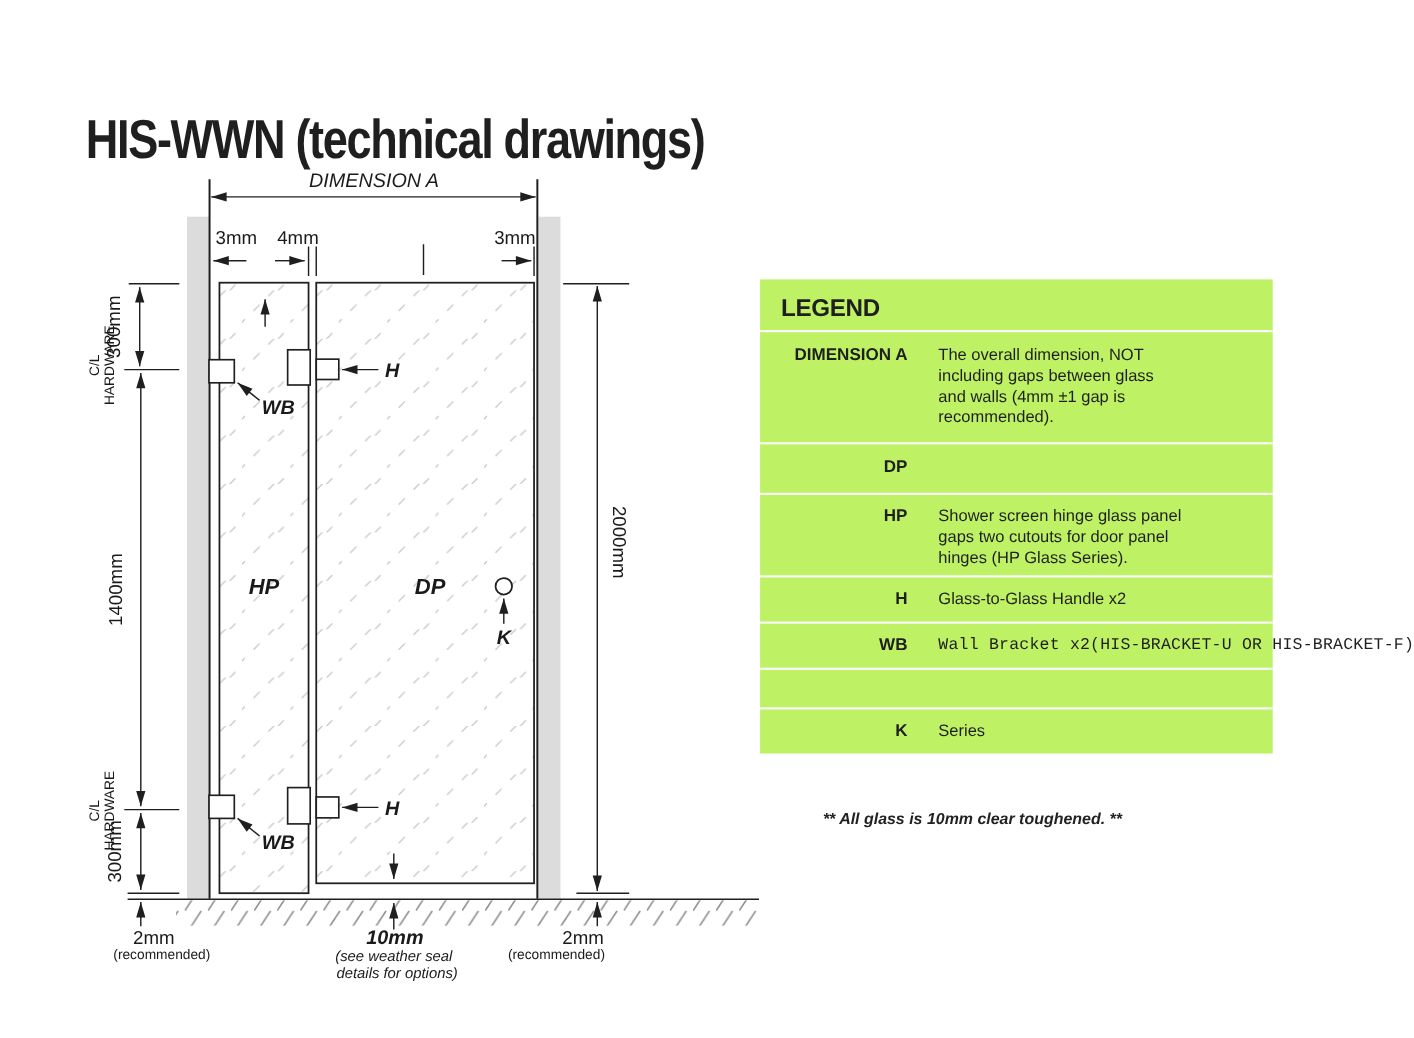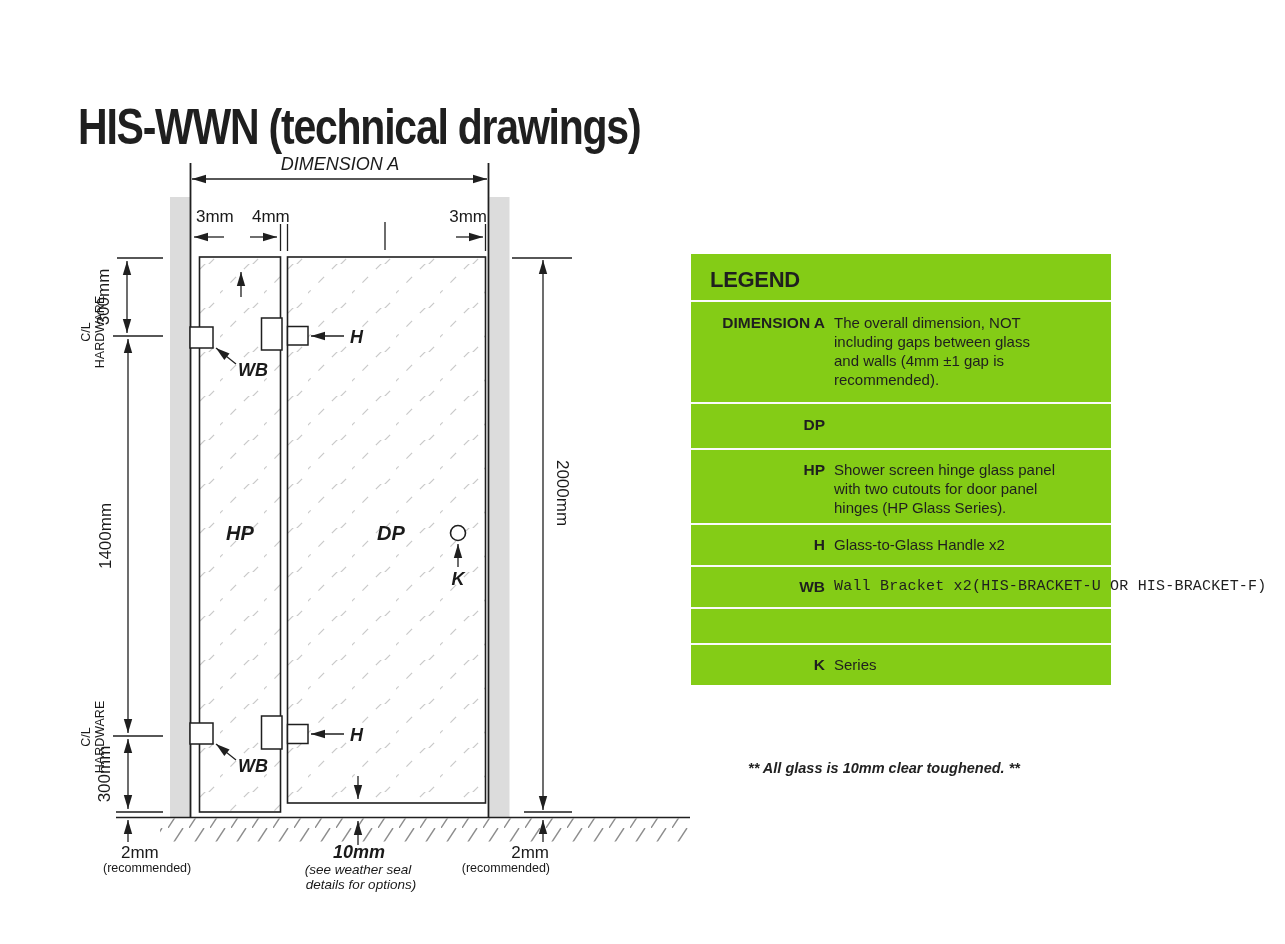--- a/index.html
+++ b/index.html
@@ -1,31 +1,31 @@
 <!DOCTYPE html>
 <html><head>
 <meta charset="utf-8">
 <style>
   html,body{margin:0;padding:0;background:#fff;}
   body{position:relative;width:1285px;height:944px;font-family:"Liberation Sans",sans-serif;color:#1f1f1f;overflow:hidden;}
   .page-title{position:absolute;left:78px;top:64px;font-size:50px;font-weight:bold;letter-spacing:-1.5px;
               transform:scaleX(.82);transform-origin:left top;white-space:nowrap;}
   
-  .legend{position:absolute;left:691px;top:254px;width:420px;background:#84cc16;}
+  .legend{position:absolute;left:691px;top:254px;width:466px;background:#bef264;}
   .legend-header{padding:13px 0 7px 19px;}
   .legend-title{font-size:22px;font-weight:bold;letter-spacing:-.3px;}
   .legend-row{display:flex;border-top:2px solid #fafafa;padding:10px 0 11px;}
   .legend-row.tall1{padding:11px 0 13px;}
   .legend-row.tall2{padding:11px 0 14px;}
   .legend-row.med{padding:10px 0 6px;}
   .legend-row.empty{min-height:34px;padding:0;}
   .term{flex:none;width:134px;text-align:right;font-weight:bold;font-size:15.5px;line-height:19px;}
-  .def{margin-left:9px;font-size:15px;line-height:19px;white-space:pre-line;width:245px;}
+  .def{margin-left:28px;font-size:15px;line-height:19px;white-space:pre-line;width:245px;}
   .def.nowrap{white-space:nowrap;width:auto;overflow:visible;letter-spacing:.2px;font-family:Liberation Mono, monospace;}
-  .legend-footnote{position:absolute;left:691px;top:760px;width:386px;text-align:center;
+  .legend-footnote{position:absolute;left:691px;top:737px;width:386px;text-align:center;
                    font-size:14.5px;font-style:italic;font-weight:bold;color:#222;}
   
   .drawing{position:absolute;left:70px;top:140px;}
   svg text{fill:#1a1a1a;font-family:"Liberation Sans",sans-serif;}
   .dim{font-size:17px;}
   .dimI{font-size:18px;font-style:italic;}
   .rot{font-size:17px;}
   .cl{font-size:12.5px;}
   .small{font-size:12.5px;}
   .sealBig{font-size:18px;font-style:italic;font-weight:bold;}
@@ -160,21 +160,21 @@
 recommended).</div>
   </div>
 
   <div class="legend-row tall2">
     <div class="term">DP</div>
   </div>
 
   <div class="legend-row med">
     <div class="term">HP</div>
     <div class="def">Shower screen hinge glass panel
-with two cutouts for door panel
+gaps two cutouts for door panel
 hinges (HP Glass Series).</div>
   </div>
 
   <div class="legend-row">
     <div class="term">H</div>
     <div class="def">Glass-to-Glass Handle x2</div>
   </div>
 
   <div class="legend-row">
     <div class="term">WB</div>

